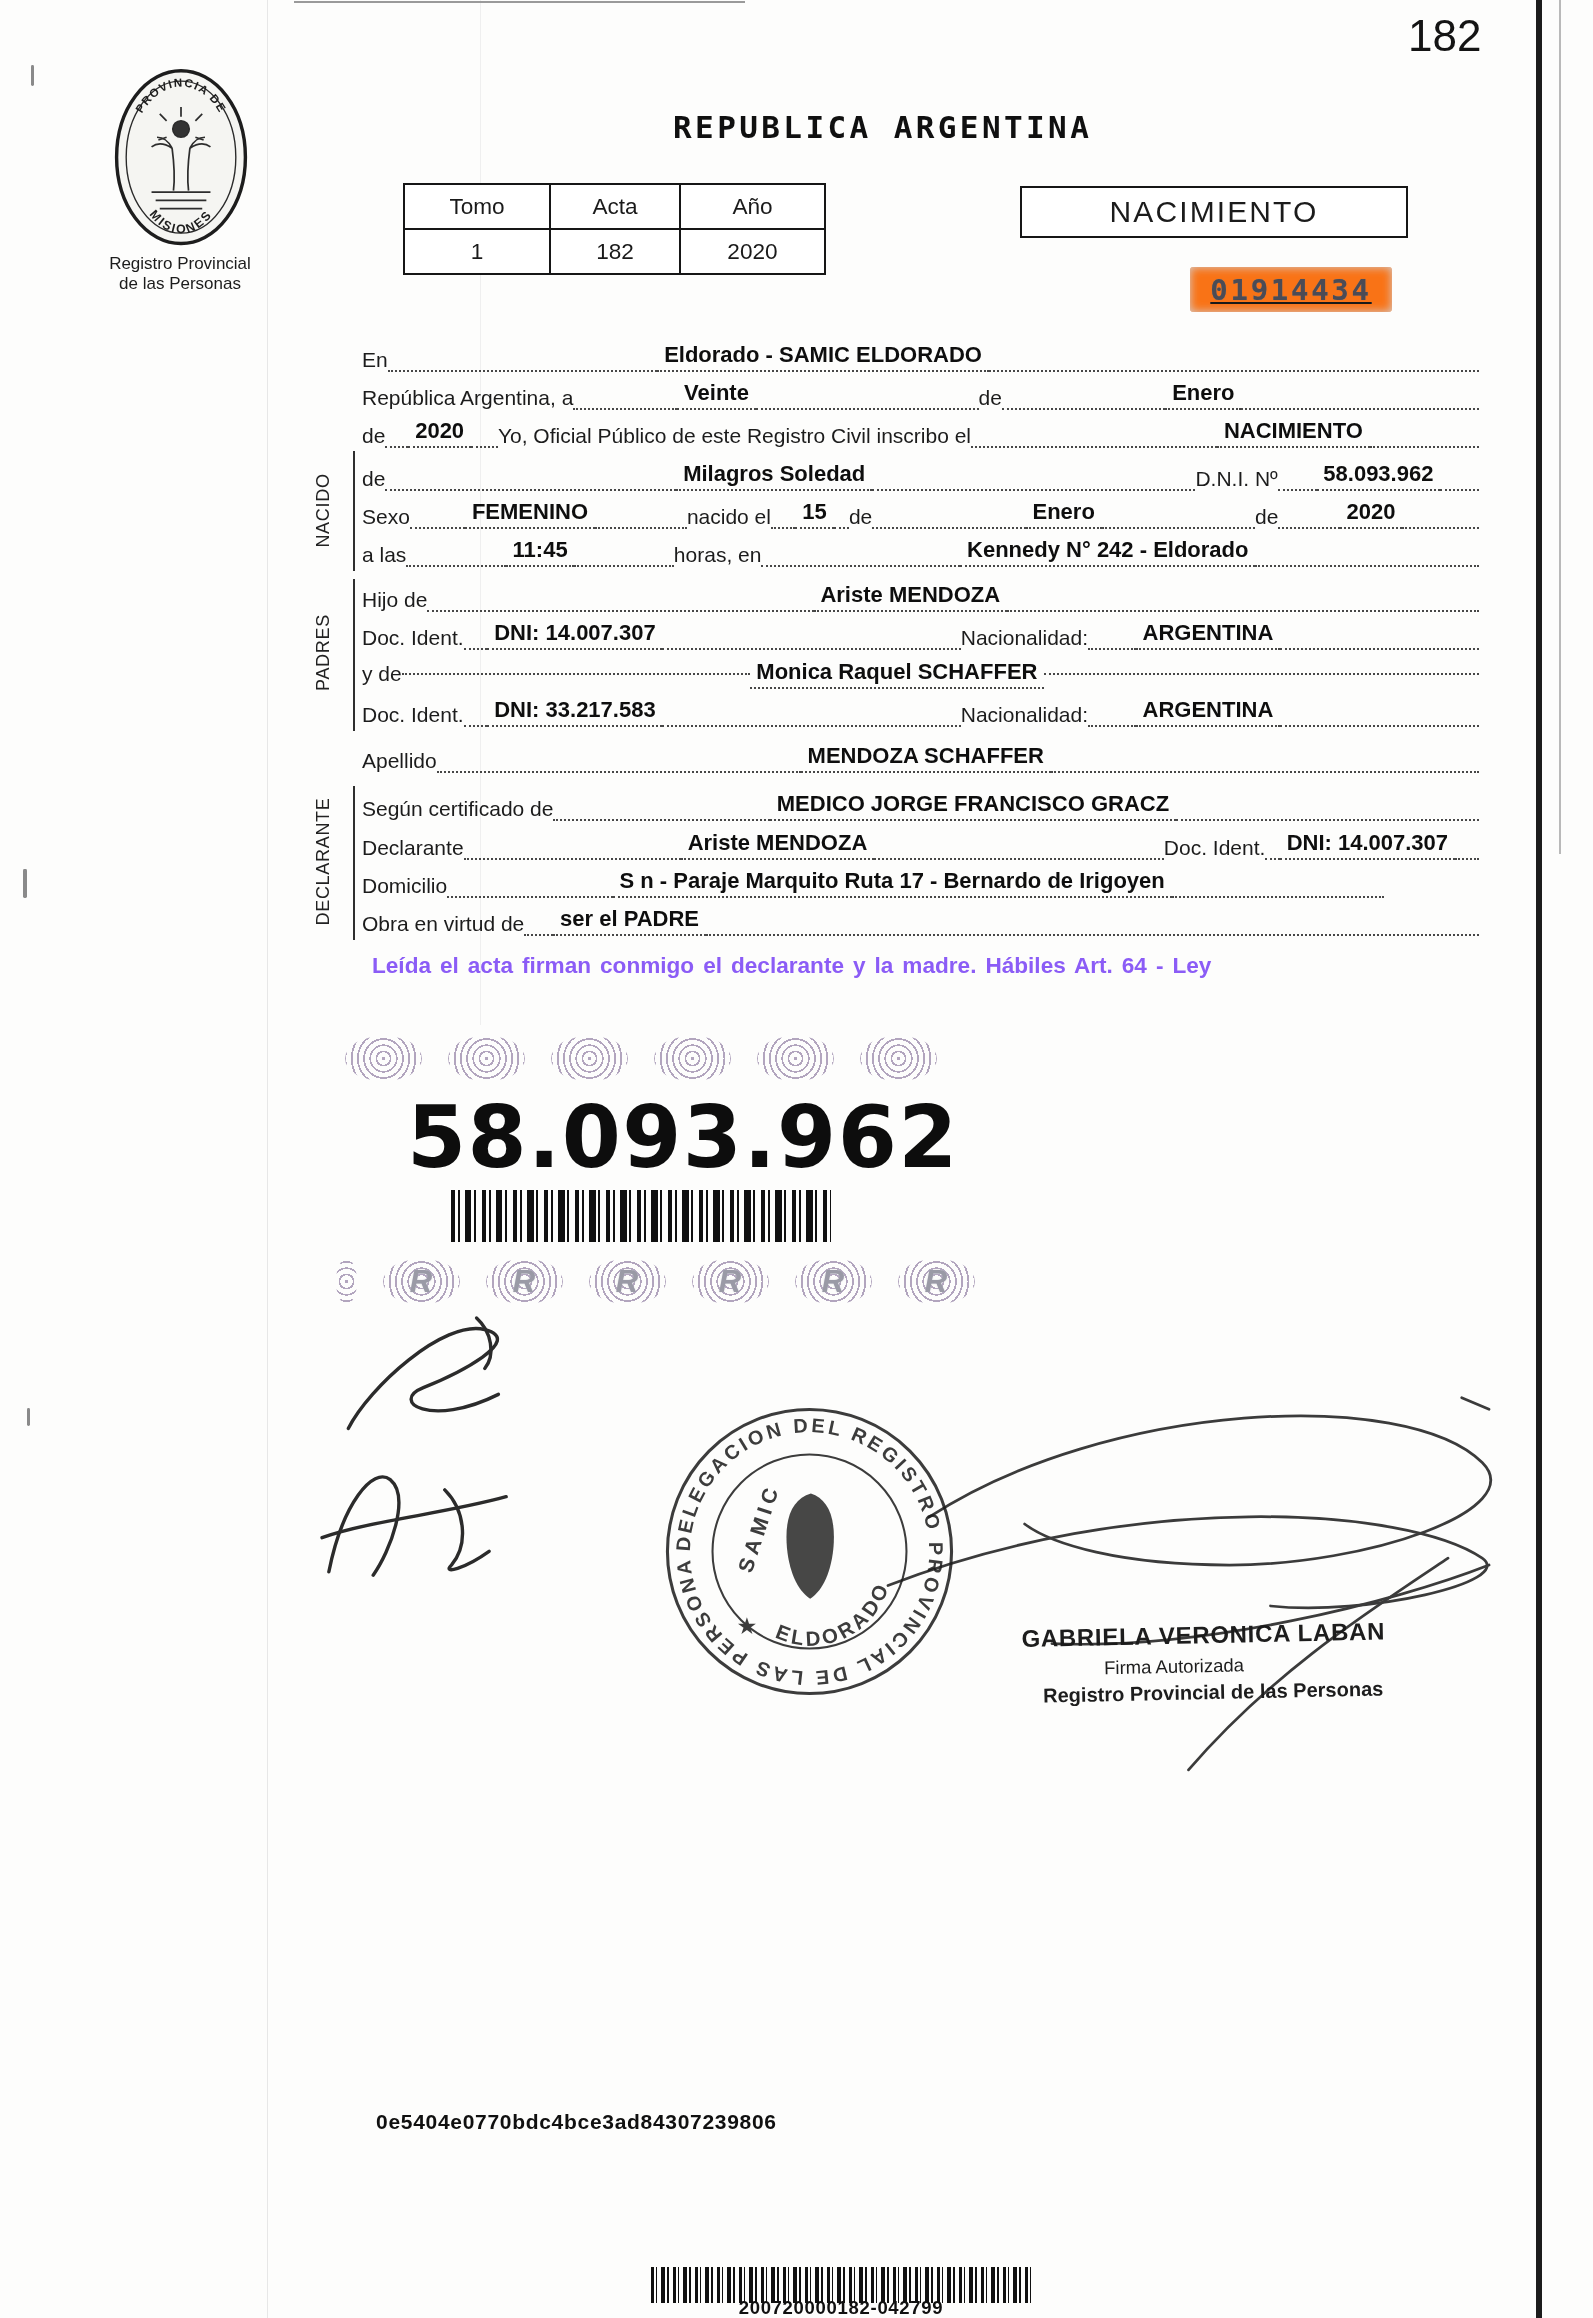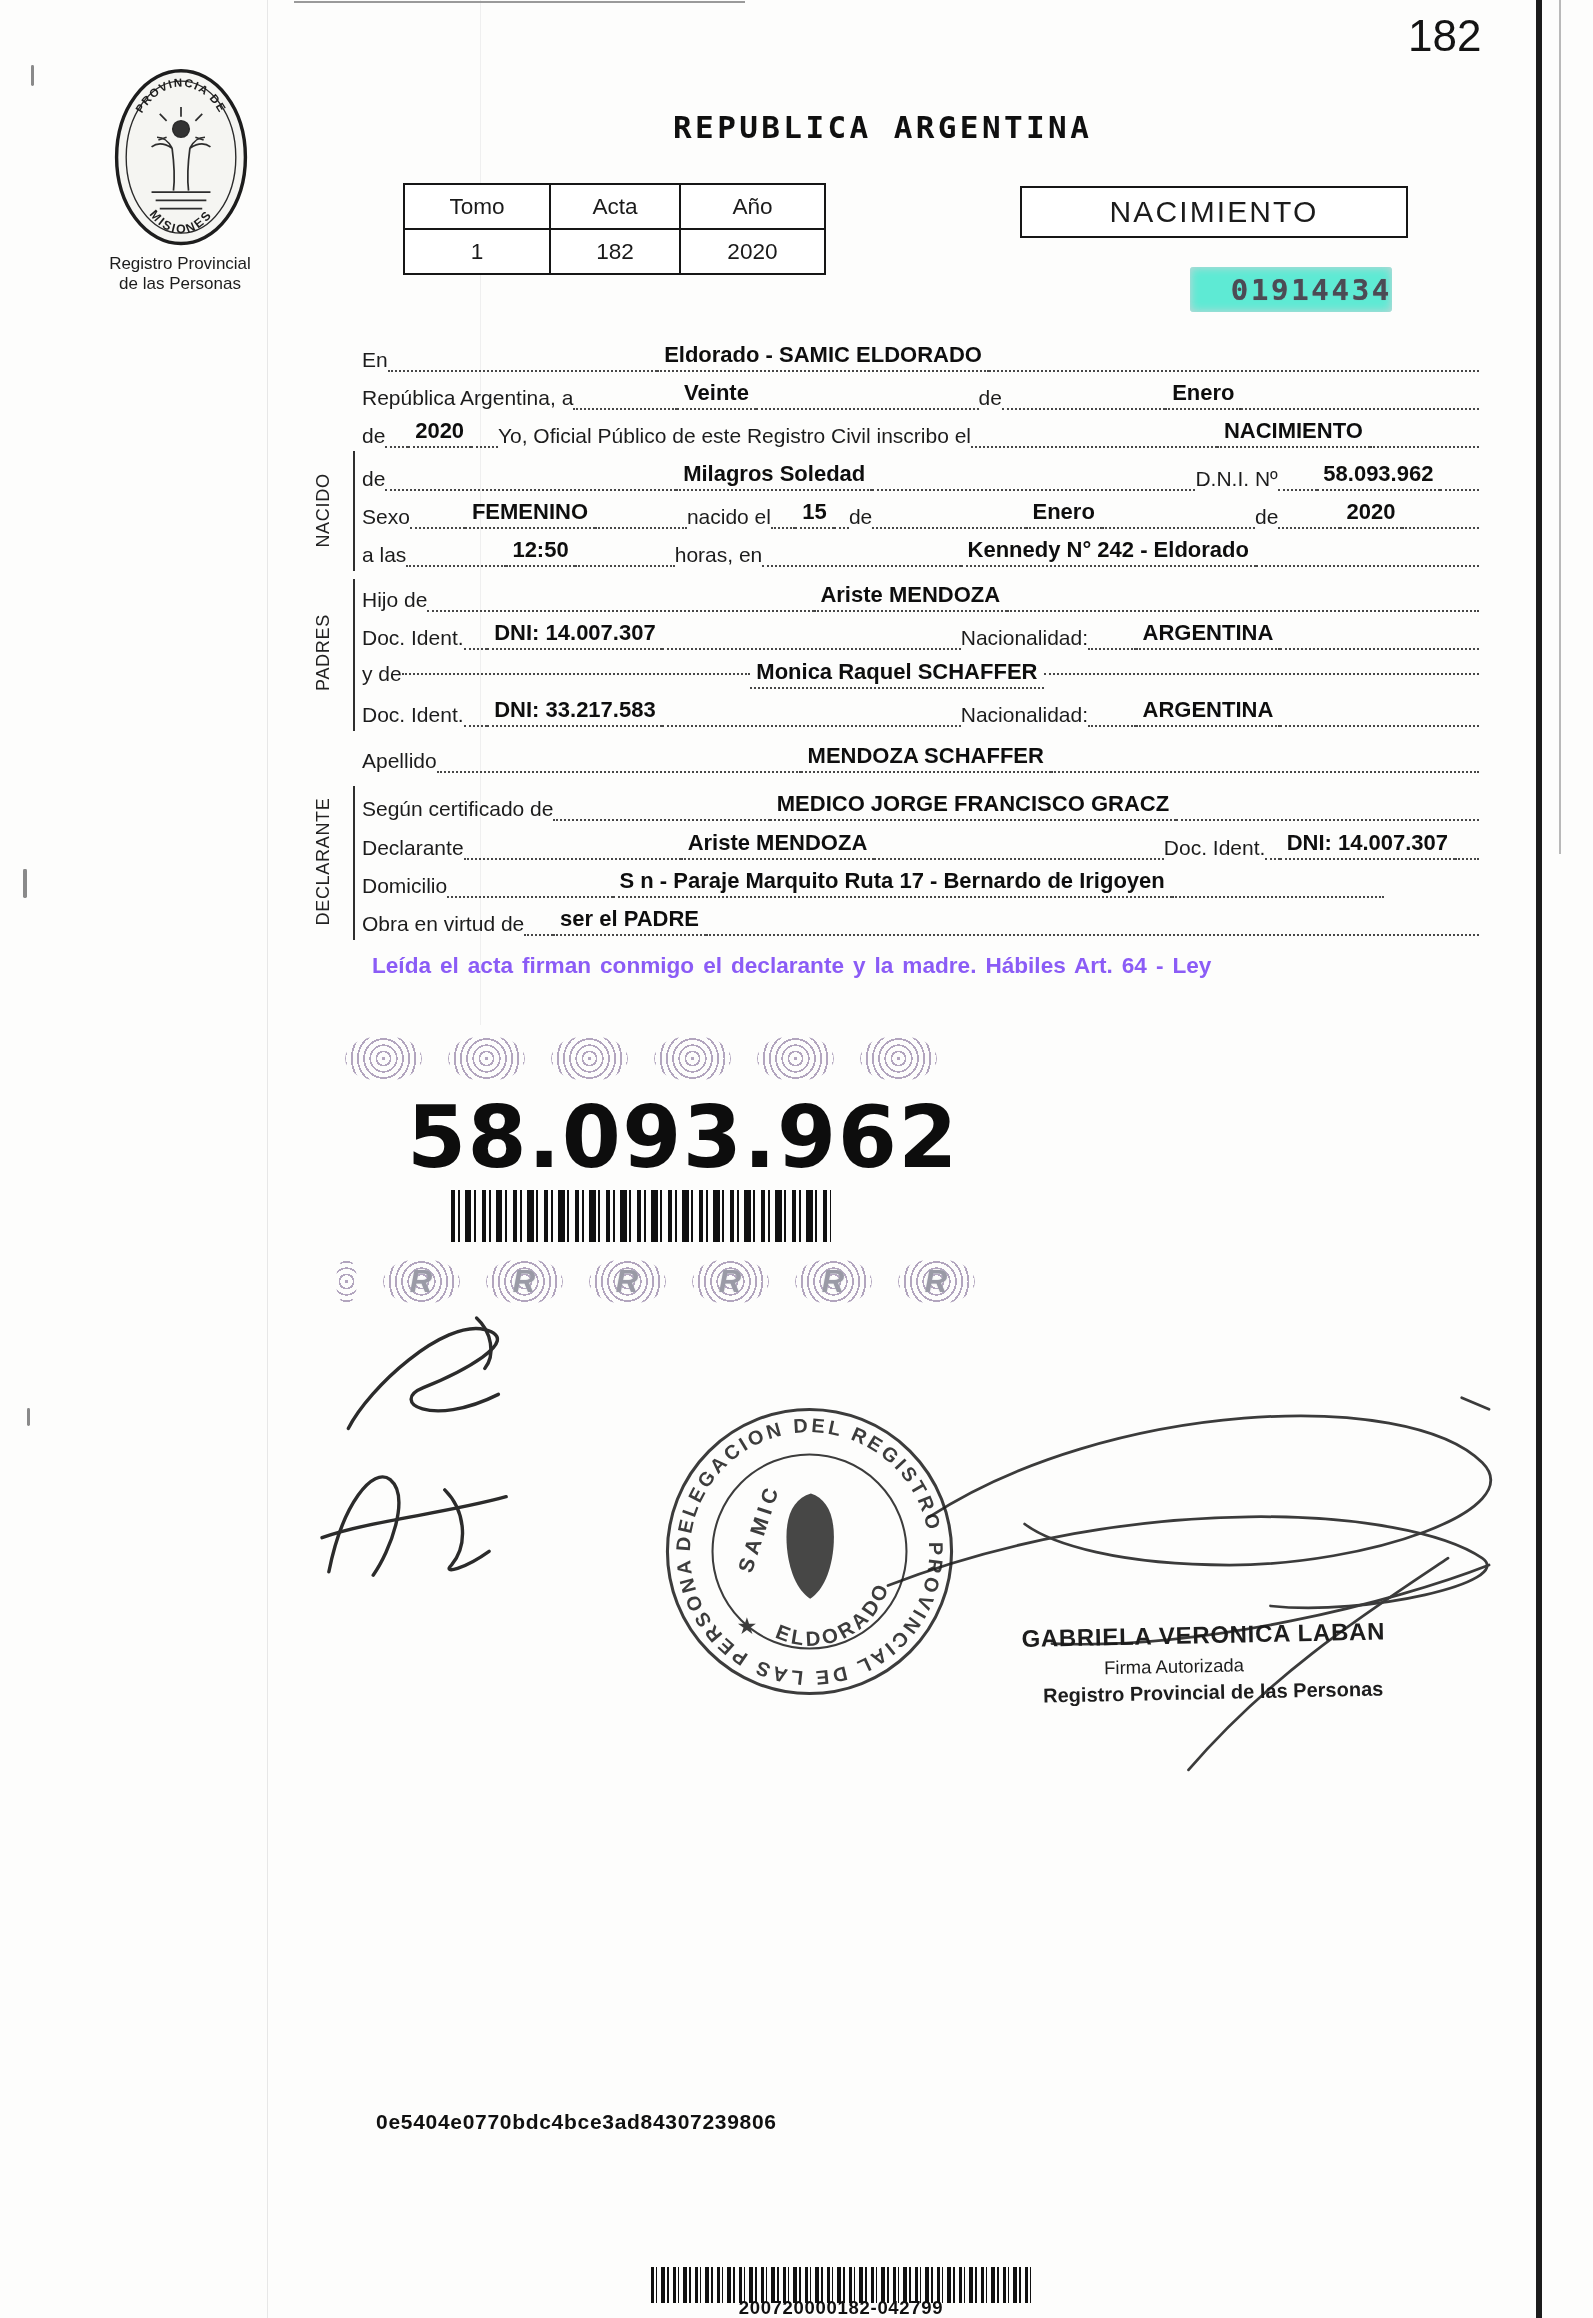--- a/index.html
+++ b/index.html
@@ -27,22 +27,22 @@
   .acta-cell   { height:43px; display:flex; align-items:center; justify-content:center;
                  font-size:22.6px; border-left:2.1px solid #161616; border-top:2.1px solid #161616; }
   .acta-cell.c0{ border-left:none; }
   .acta-cell.r0{ border-top:none;text-align:right; }
 
   .type-box    { position:absolute; left:1020px; top:186px; width:384px; height:48px;
                  border:2.1px solid #161616; display:flex; align-items:center; justify-content:center;
                  font-size:30px; letter-spacing:2.1px; color:#1b1b1b; background:#fff; }
 
   .serial-sticker { position:absolute; left:1190px; top:267px; width:202px; height:45px;
-                 background:#5eead4; border-radius:3.4px; box-shadow:inset 0 0 9.6px #d2d2d6;
-                 display:flex; align-items:center; justify-content:flex-end; }
+                 background:#f97316; border-radius:3.4px; box-shadow:inset 0 0 9.6px #d2d2d6;
+                 display:flex; align-items:center; justify-content:center;text-decoration:underline; }
   .serial-text { font-family:"DejaVu Sans Mono", monospace; font-weight:bold; font-size:29px;
                  letter-spacing:2.7px; color:#4b4b55; text-shadow:0 0 0.7px #777; }
 
   
   .fl   { position:absolute; left:362px; width:1117px; height:33px; display:flex;
           align-items:flex-end; font-size:21px; white-space:nowrap; }
   .lab  { padding-bottom:2.7px; color:#1c1c1c; }
   .val  { font-weight:bold; font-size:22px; color:#0e0e0e; padding:0 6.8px 1.4px;
           border-bottom:2.1px dotted #474747; margin-bottom:3.4px; text-align:center; }
   .dots { border-bottom:2.1px dotted #474747; margin-bottom:3.4px; height:0; }
@@ -212,21 +212,21 @@
   <span class="dots g05"></span>
   <span class="lab">de</span>
   <span class="dots g02"></span>
   <span class="val">2020</span>
   <span class="dots g025"></span>
 </div>
 
 <div class="fl" style="top:537px;">
   <span class="lab">a las</span>
   <span class="dots g02"></span>
-  <span class="val">12:50</span>
+  <span class="val">11:45</span>
   <span class="dots g02"></span>
   <span class="lab">horas, en</span>
   <span class="dots g04"></span>
   <span class="val">Kennedy N° 242 - Eldorado</span>
   <span class="dots g045"></span>
 </div>
 
 <div class="fl" style="top:582px;">
   <span class="lab">Hijo de</span>
   <span class="dots g09"></span>

